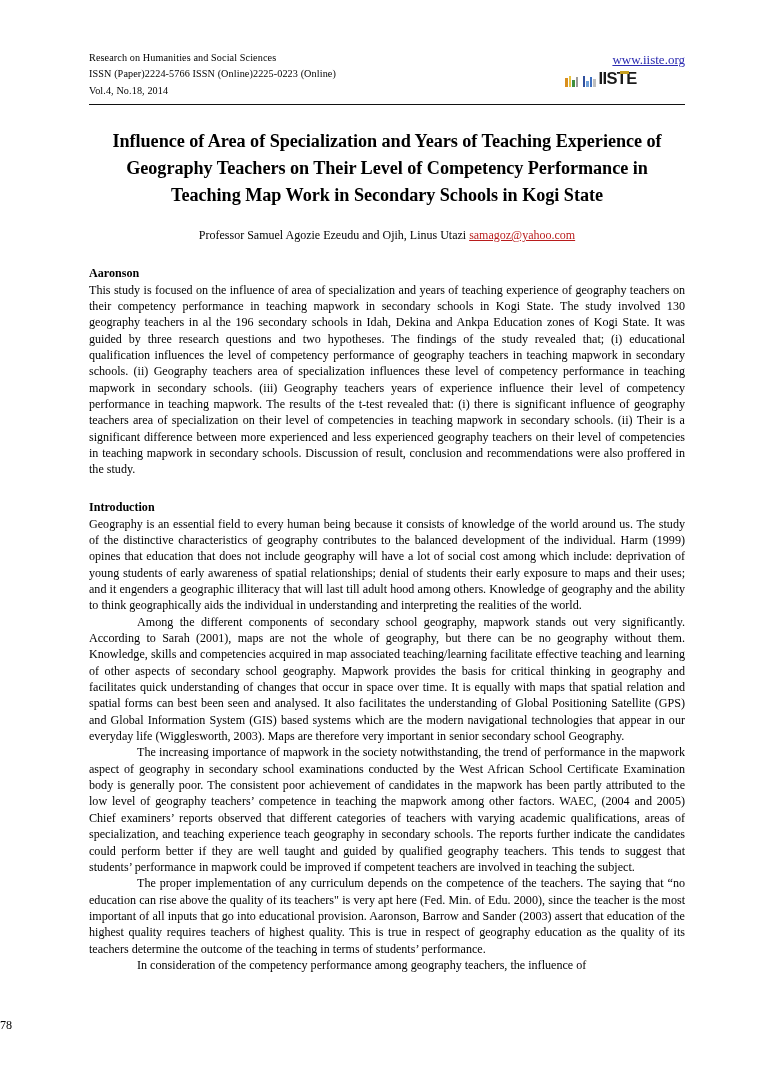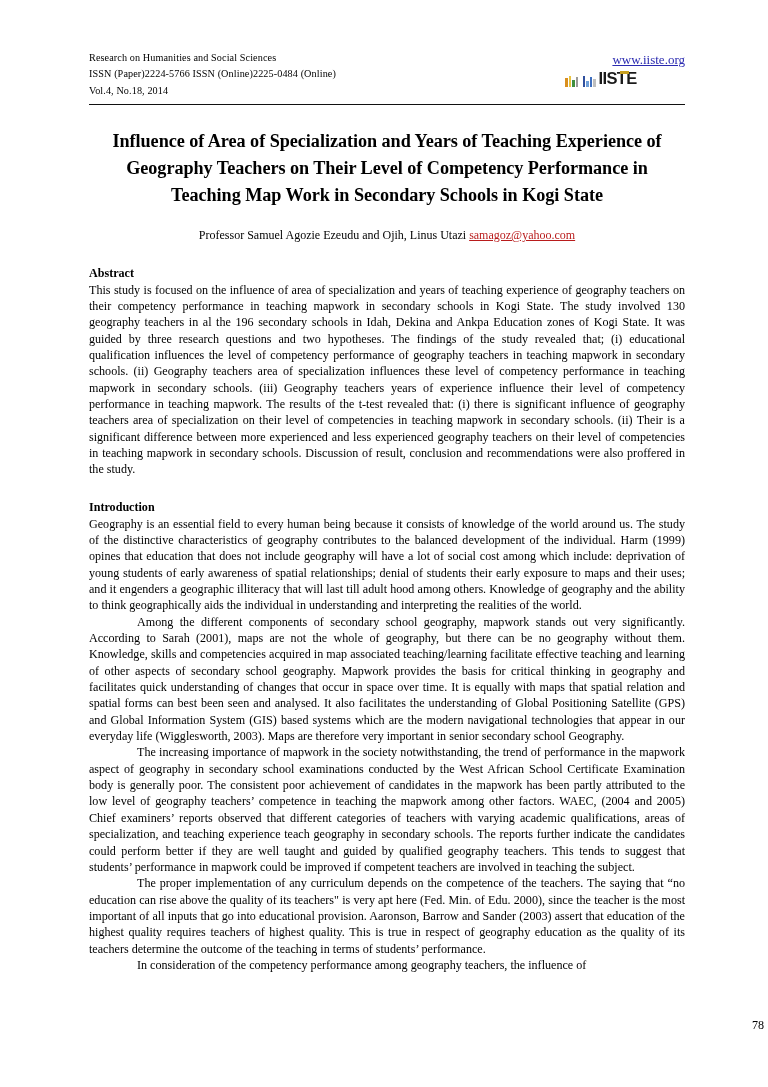--- a/index.html
+++ b/index.html
@@ -141,35 +141,35 @@
     text-indent: 48px;
   }
   .intro-gap { margin-top: 21px; }
 
   
   .page-number {
     position: absolute;
     left: 0;
     right: 0;
     top: 1017px;
-    text-align: right;
+    text-align: left;
     font-size: 12.1px;
     line-height: 16px;
   }
 </style>
 </head>
 <body>
 
 <div class="page">
   <div class="content">
 
     <div class="masthead">
       <div class="mast-left">
         <div>Research on Humanities and Social Sciences</div>
-        <div>ISSN (Paper)2224-5766 ISSN (Online)2225-0484 (Online)</div>
+        <div>ISSN (Paper)2224-5766 ISSN (Online)2225-0223 (Online)</div>
         <div>Vol.4, No.18, 2014</div>
       </div>
       <div class="mast-right">
         <a href="#" class="journal-url">www.iiste.org</a>
         <div class="logo-block">
           <div class="logo-bars">
             <i style="background:#d98f1e;height:9px;"></i>
             <i style="background:#e8c341;height:11px;"></i>
             <i style="background:#3f8f3f;height:7px;"></i>
             <i style="background:#9a9a9a;height:10px;"></i>
@@ -189,21 +189,21 @@
     <hr class="rule">
 
     <div class="title">Influence of Area of Specialization and Years of Teaching Experience of Geography Teachers on Their Level of Competency Performance in Teaching Map Work in Secondary Schools in Kogi State</div>
 
     <div class="authors">
       <span>Professor Samuel Agozie Ezeudu   and   Ojih, Linus Utazi</span>
       <a href="#" class="email">samagoz@yahoo.com</a>
     </div>
 
     <div class="section">
-      <div class="section-heading">Abstract</div>
+      <div class="section-heading">Aaronson</div>
       <p class="para">This study is focused on the influence of area of specialization and years of teaching experience of geography teachers on their competency performance in teaching mapwork in secondary schools in Kogi State. The study involved 130 geography teachers in al the 196 secondary schools in Idah, Dekina and Ankpa Education zones of Kogi State. It was guided by three research questions and two hypotheses. The findings of the study revealed that; (i) educational qualification influences the level of competency performance of geography teachers in teaching mapwork in secondary schools. (ii) Geography teachers area of specialization influences these level of competency performance in teaching mapwork in secondary schools. (iii) Geography teachers years of experience influence their level of competency performance in teaching mapwork. The results of the t-test revealed that: (i) there is significant influence of geography teachers area of specialization on their level of competencies in teaching mapwork in secondary schools. (ii) Their is a significant difference between more experienced  and less experienced geography teachers on their level of competencies in teaching mapwork in secondary schools. Discussion of result, conclusion and recommendations were also proffered in the study.</p>
     </div>
 
     <div class="section intro-gap">
       <div class="section-heading">Introduction</div>
       <p class="para">Geography is an essential field to every human being because it consists of knowledge of the world around us. The study of the distinctive characteristics of geography contributes to the balanced development of the individual. Harm (1999) opines that education that does not include geography will have a lot of social cost among which include: deprivation of young students of early awareness of spatial relationships; denial of students their early exposure to maps and their uses; and it engenders a geographic illiteracy that will last till adult hood among others. Knowledge of geography and the ability to think geographically aids the individual in understanding and interpreting the realities of the world.</p>
       <p class="para indent">Among the different components of secondary school geography, mapwork stands out very significantly. According to Sarah (2001), maps are not the whole of geography, but there can be no geography without them. Knowledge, skills and competencies acquired in map associated teaching/learning facilitate effective teaching and learning of other aspects of secondary school geography. Mapwork provides the basis for critical thinking in geography and facilitates quick understanding of changes that occur in space over time. It is equally with maps that spatial relation and spatial forms can best been seen and analysed. It also facilitates the understanding of Global Positioning Satellite (GPS) and Global Information System (GIS) based systems which are the modern navigational technologies that appear in our everyday life (Wigglesworth, 2003). Maps are therefore very important in senior secondary school Geography.</p>
       <p class="para indent">The increasing importance of mapwork in the society notwithstanding, the trend of performance in the mapwork aspect of geography in secondary school examinations conducted by the West African School Certificate Examination body is generally poor. The consistent poor achievement of candidates in the mapwork has been partly attributed to the low level of geography teachers’ competence in teaching the mapwork among other factors. WAEC, (2004 and 2005) Chief examiners’ reports observed that different categories of teachers with varying academic qualifications, areas of specialization, and teaching experience teach geography in secondary schools. The reports further indicate the candidates could perform better if they are well taught and guided by qualified geography teachers. This tends to suggest that students’ performance in mapwork could be improved if competent teachers are involved in teaching the subject.</p>
       <p class="para indent">The proper implementation of any curriculum depends on the competence of the teachers. The saying that “no education can rise above the quality of its teachers" is very apt here (Fed. Min. of Edu. 2000), since the teacher is the most important of all inputs that go into educational provision. Aaronson, Barrow and Sander (2003) assert that education of the highest quality requires teachers of highest quality. This is true in respect of geography education as the quality of its teachers determine the outcome of the teaching in terms of students’ performance.</p>
       <p class="para indent">In consideration of the competency performance among geography teachers, the influence of</p>

